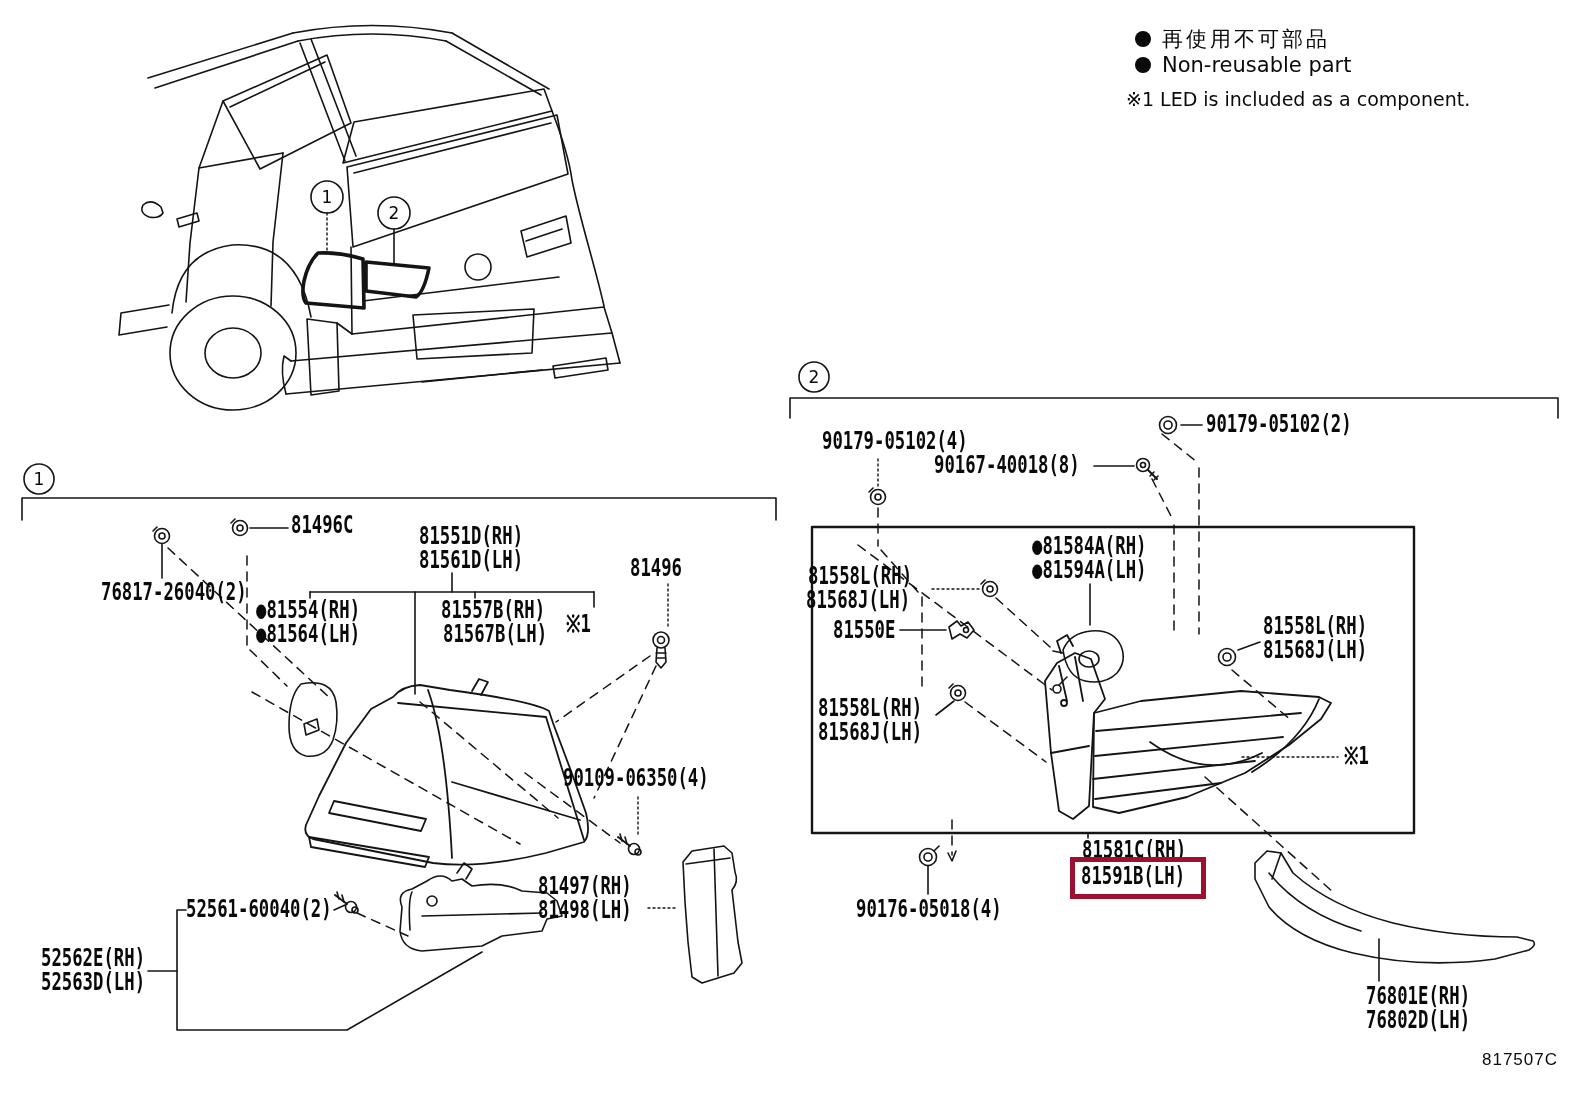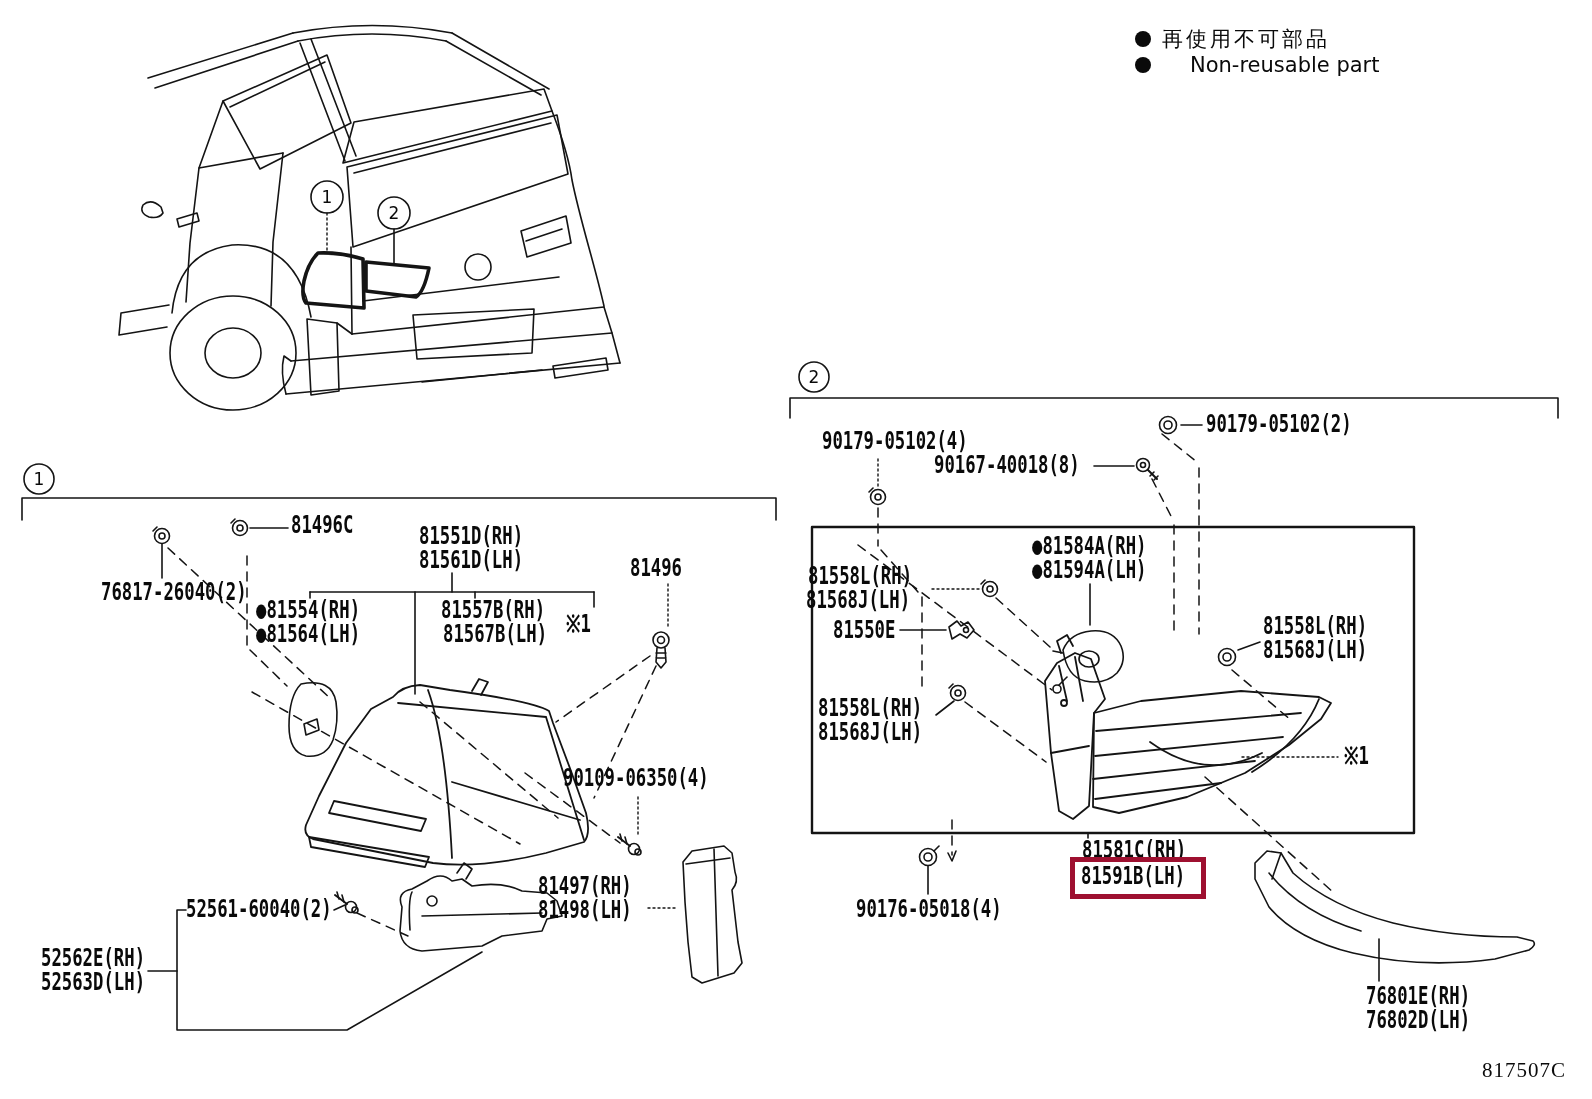--- a/index.html
+++ b/index.html
@@ -6,23 +6,23 @@
   .stage{position:relative;width:1592px;height:1099px;background:#fff;
          font-family:"DejaVu Sans",sans-serif;color:#0a0a0a;overflow:hidden;}
   svg.art{position:absolute;left:0;top:0;}
   .pn{position:absolute;font-family:"DejaVu Sans Mono",monospace;font-weight:700;
       font-size:24px;line-height:24px;white-space:nowrap;color:#0a0a0a;
       transform:scaleX(0.72);transform-origin:0 0;}
   .cnum{position:absolute;width:26px;text-align:center;font-size:17px;line-height:20px;
         font-family:"DejaVu Sans",sans-serif;color:#0a0a0a;}
   .hlbox{position:absolute;border:5px solid var(--hl,#9E1030);background:transparent;}
   .legend-jp{position:absolute;font-size:21px;line-height:24px;letter-spacing:3px;text-align:center;}
-  .legend-en{position:absolute;font-size:21px;line-height:24px;margin-left:28px;}
+  .legend-en{position:absolute;font-size:21px;line-height:24px;}
   .note{position:absolute;font-size:19px;line-height:24px;}
-  .code{position:absolute;font-family:Liberation Serif, serif;font-size:21px;letter-spacing:1px;margin-top:8px;}
+  .code{position:absolute;font-family:Liberation Sans, sans-serif;font-size:17px;letter-spacing:1px;}
 </style>
 </head>
 <body>
 
 <div class="stage">
 
 <svg class="art" width="1592" height="1099" viewBox="0 0 1592 1099" stroke="#141414" fill="none" stroke-width="1.6" stroke-linejoin="round" stroke-linecap="round">
 
   <g>
     <path d="M148,78 L293,33"></path>
@@ -272,20 +272,21 @@
     <g>
       <path d="M1255,863 L1267,851 L1281,853 L1293,873 Q1331,907 1393,923 Q1451,937 1517,937 L1533,941 Q1537,945 1529,950 L1495,959 Q1421,969 1353,953 Q1296,939 1269,907 L1255,879 Z"></path>
       <path d="M1269,873 Q1301,913 1361,931"></path>
           <path d="M1281,853 L1272,879"></path>
     </g>
   </g>
 </svg>
 
 <div class="legend-jp" style="left:1162px;top:27px">再使用不可部品</div>
 <div class="legend-en" style="left:1162px;top:53px">Non-reusable part</div>
+<div class="note" style="left:1126px;top:87px">※1 LED is included as a component.</div>
 
 <div class="cnum" style="left:314px;top:187px">1</div>
 <div class="cnum" style="left:381px;top:203px">2</div>
 <div class="cnum" style="left:26px;top:469px">1</div>
 <div class="cnum" style="left:801px;top:367px">2</div>
 
 <div class="pn" style="left:291px;top:513px">81496C</div>
 <div class="pn" style="left:101px;top:580px">76817-26040(2)</div>
 <div class="pn" style="left:419px;top:524px">81551D(RH)</div>
 <div class="pn" style="left:419px;top:548px">81561D(LH)</div>

